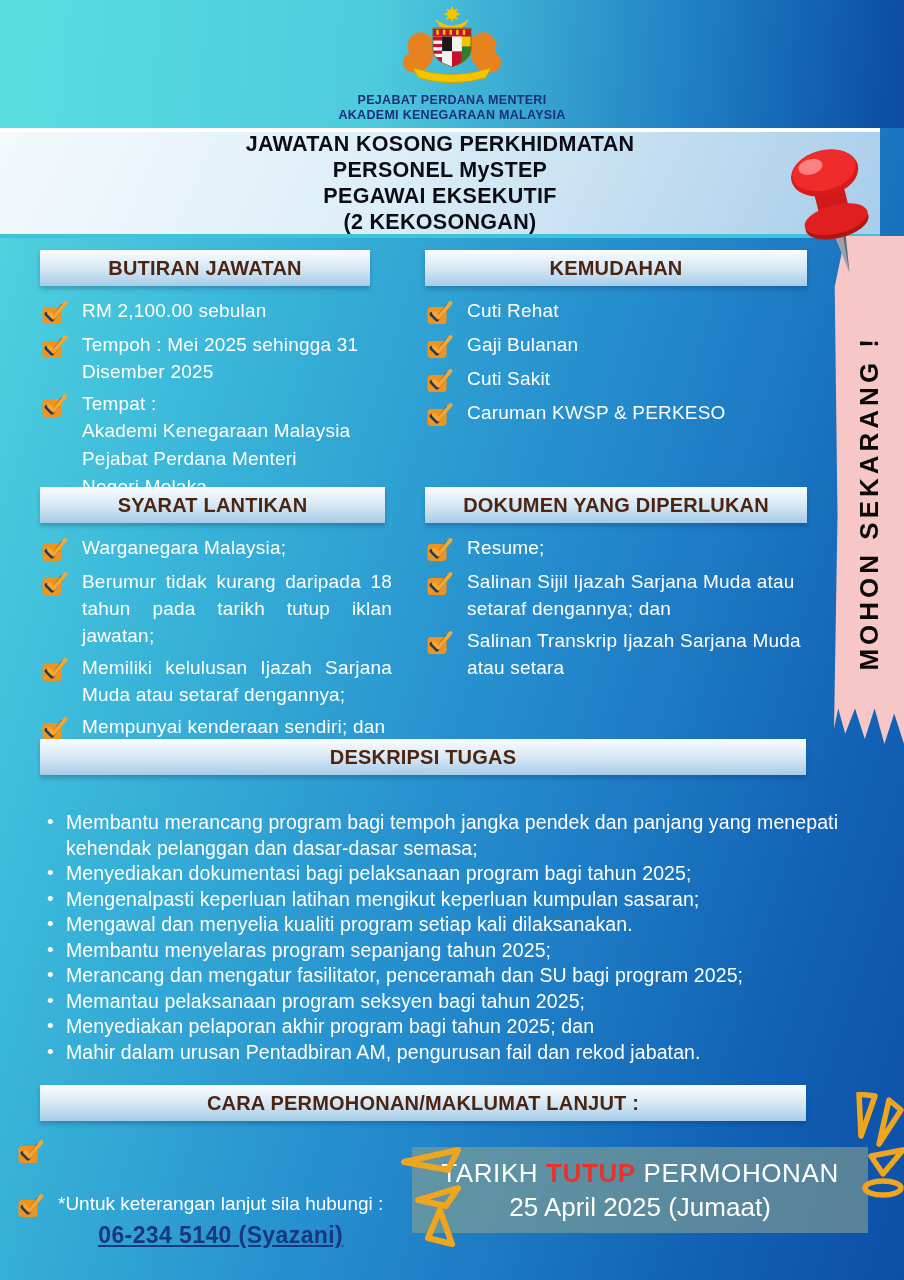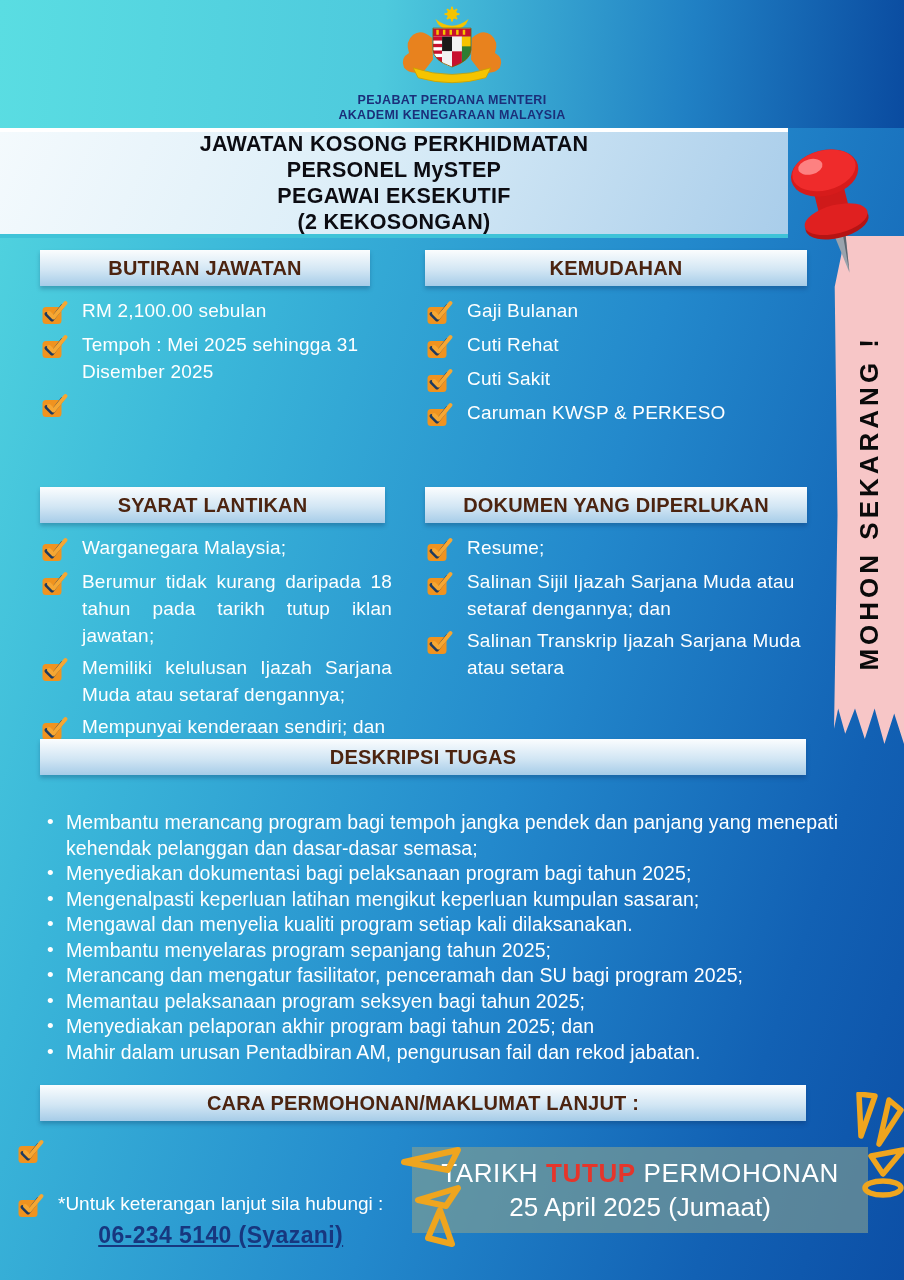--- a/index.html
+++ b/index.html
@@ -8,21 +8,21 @@
     font-family:"Liberation Sans",sans-serif;
     background:linear-gradient(108deg,#55d9e0 0%,#3ab6d9 26%,#2389cc 58%,#1261b4 84%,#0c4fa6 100%);
   }
   
   .top-strip{position:absolute;left:0;top:0;width:904px;height:128px;
     background:linear-gradient(95deg,#5adde2 0%,#4ecadd 42%,#2080c4 76%,#0a4ba0 100%);}
   .crest{position:absolute;left:390px;top:3px;width:124px;height:90px;}
   .org-lines{position:absolute;left:292px;top:93px;width:320px;text-align:center;
     color:#1b2f7a;font-weight:800;font-size:12.5px;line-height:15px;letter-spacing:.3px;}
   
-  .title-banner{position:absolute;left:0;top:128px;width:788px;height:110px;box-sizing:border-box;
+  .title-banner{position:absolute;left:0;top:128px;width:880px;height:110px;box-sizing:border-box;
     border-top:4px solid #ffffff;border-bottom:4px solid #3fc3d8;
     background:linear-gradient(115deg,#f4fafd 0%,#dceef8 45%,#a9cdea 100%);
     display:flex;flex-direction:column;align-items:center;justify-content:center;}
   .title-banner div{color:#0c0c12;font-weight:800;font-size:21.5px;line-height:26px;letter-spacing:.3px;}
   
   .ribbon{position:absolute;left:834px;top:236px;width:70px;height:508px;background:#f7c6c7;
     clip-path:polygon(16% 0%,100% 0%,100% 100%,86% 94%,72% 100%,58% 93%,44% 99%,30% 93%,16% 98%,6% 93%,0% 97%,5% 55%,1% 10%);
     display:flex;align-items:center;justify-content:center;z-index:6;}
   .ribbon span{writing-mode:vertical-rl;transform:rotate(180deg);
     color:#0a0a0a;font-weight:800;font-size:26px;letter-spacing:4px;padding-bottom:26px;}
@@ -160,38 +160,44 @@
       <div class="check-item">
         <svg class="chk-icon" viewBox="0 0 26 27">
             <use href="#chk"></use>
           </svg>
         <div class="txt">Tempoh : Mei 2025 sehingga 31 Disember 2025</div>
       </div>
       <div class="check-item">
         <svg class="chk-icon" viewBox="0 0 26 27">
             <use href="#chk"></use>
           </svg>
+        <div>
+          <div class="txt">Tempat :</div>
+          <div class="sub-line">Akademi Kenegaraan Malaysia</div>
+          <div class="sub-line">Pejabat Perdana Menteri</div>
+          <div class="sub-line">Negeri Melaka</div>
+        </div>
       </div>
     </div>
   </div>
 
   <div class="block" style="left:425px;top:250px;width:382px;">
     <div class="sec-bar" style="width:382px;">KEMUDAHAN</div>
     <div class="items">
       <div class="check-item">
         <svg class="chk-icon" viewBox="0 0 26 27">
             <use href="#chk"></use>
           </svg>
+        <div class="txt">Cuti Rehat</div>
+      </div>
+      <div class="check-item">
+        <svg class="chk-icon" viewBox="0 0 26 27">
+            <use href="#chk"></use>
+          </svg>
         <div class="txt">Gaji Bulanan</div>
-      </div>
-      <div class="check-item">
-        <svg class="chk-icon" viewBox="0 0 26 27">
-            <use href="#chk"></use>
-          </svg>
-        <div class="txt">Cuti Rehat</div>
       </div>
       <div class="check-item">
         <svg class="chk-icon" viewBox="0 0 26 27">
             <use href="#chk"></use>
           </svg>
         <div class="txt">Cuti Sakit</div>
       </div>
       <div class="check-item">
         <svg class="chk-icon" viewBox="0 0 26 27">
             <use href="#chk"></use>

